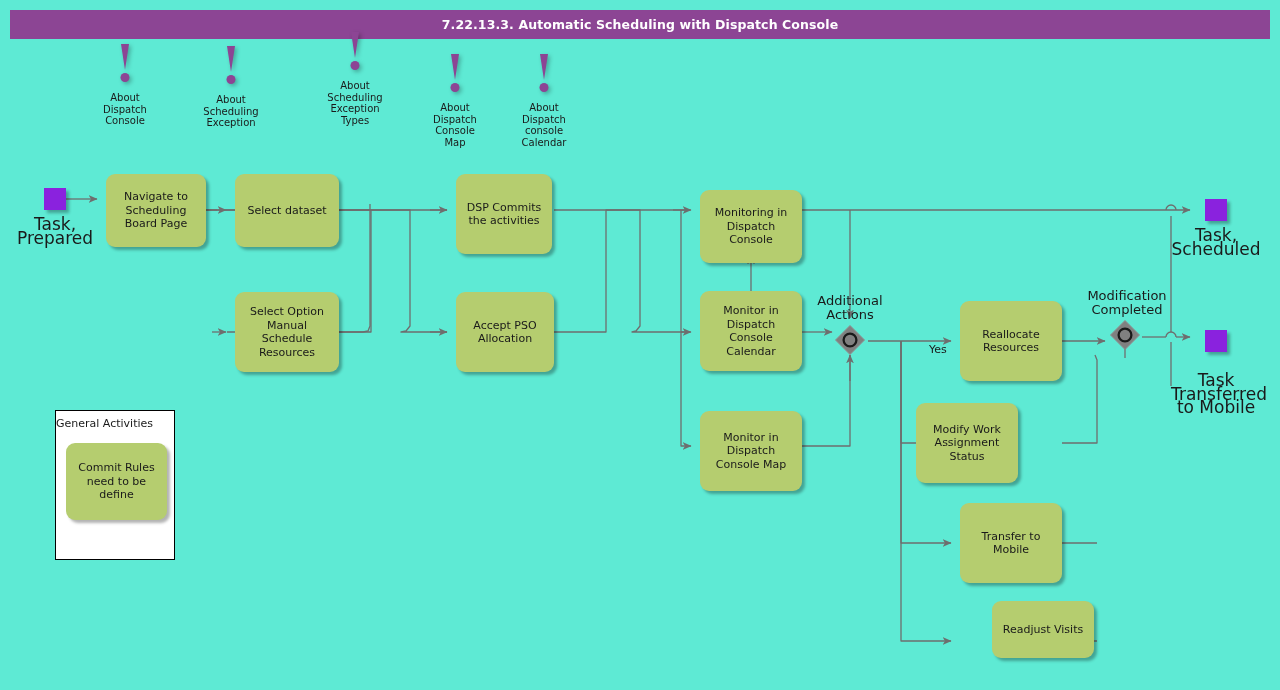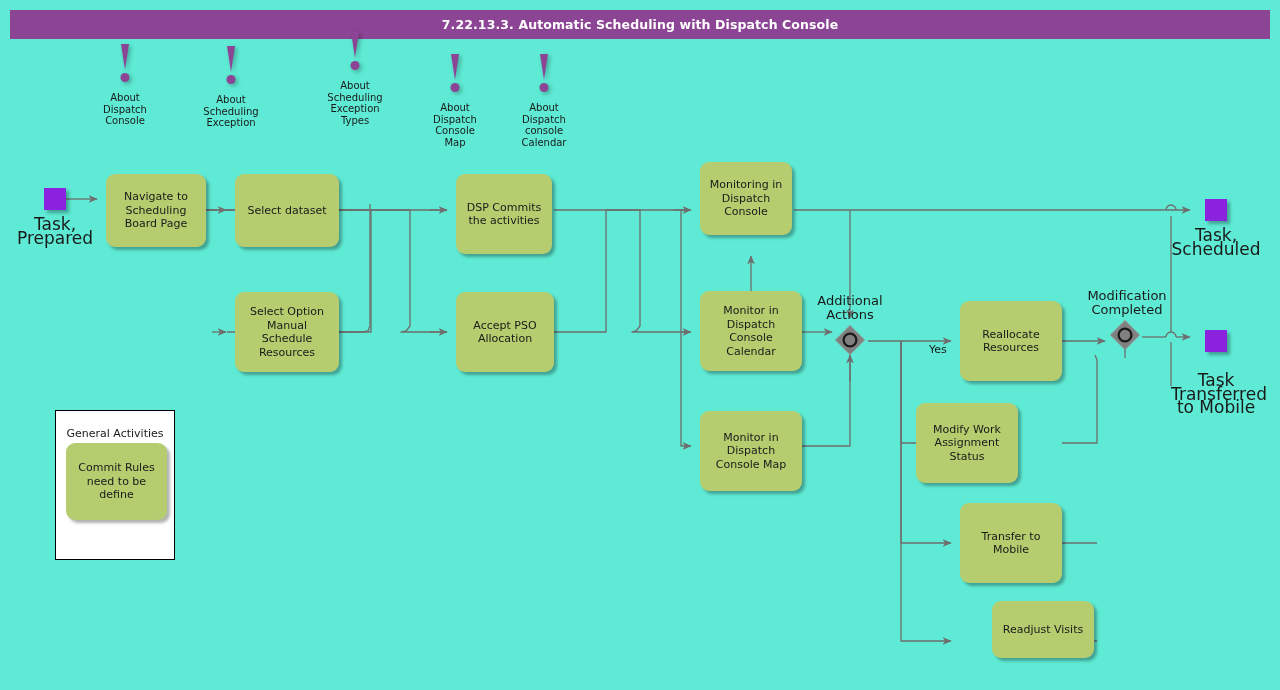--- a/index.html
+++ b/index.html
@@ -160,25 +160,23 @@
     position: absolute;
     box-sizing: border-box;
     border: 1px solid #000000;
     background: #ffffff;
   }
   .group-title {
     position: absolute;
     left: 0;
     top: 6px;
     width: 100%;
-    text-align: center;
     font-size: 11px;
     color: #1a1a1a;
     font-family: "DejaVu Sans", sans-serif;
-    margin-top: 10px;
   }
 </style>
 </head>
 <body>
 
 <div id="canvas">
 
   <div class="header-bar">
     <span class="header-title">7.22.13.3. Automatic Scheduling with Dispatch Console</span>
   </div>
@@ -324,21 +322,21 @@
 Scheduling
 Board Page</div>
   <div class="task" style="left:235px; top:174px; width:104px; height:73px;">Select dataset</div>
   <div class="task" style="left:235px; top:292px; width:104px; height:80px;">Select Option
 Manual Schedule
 Resources</div>
   <div class="task" style="left:456px; top:174px; width:96px;  height:80px;">DSP Commits
 the activities</div>
   <div class="task" style="left:456px; top:292px; width:98px;  height:80px;">Accept PSO
 Allocation</div>
-  <div class="task" style="left:700px; top:162px; width:92px;  height:73px;">Monitoring in
+  <div class="task" style="left:700px; top:190px; width:102px;  height:73px;">Monitoring in
 Dispatch
 Console</div>
   <div class="task" style="left:700px; top:291px; width:102px; height:80px;">Monitor in
 Dispatch
 Console
 Calendar</div>
   <div class="task" style="left:700px; top:411px; width:102px; height:80px;">Monitor in
 Dispatch
 Console Map</div>
   <div class="task" style="left:960px; top:301px; width:102px; height:80px;">Reallocate

